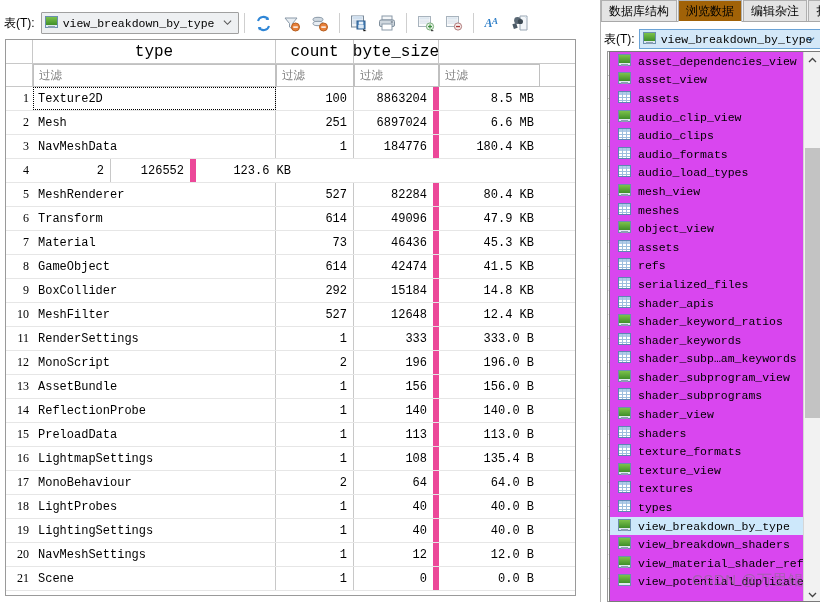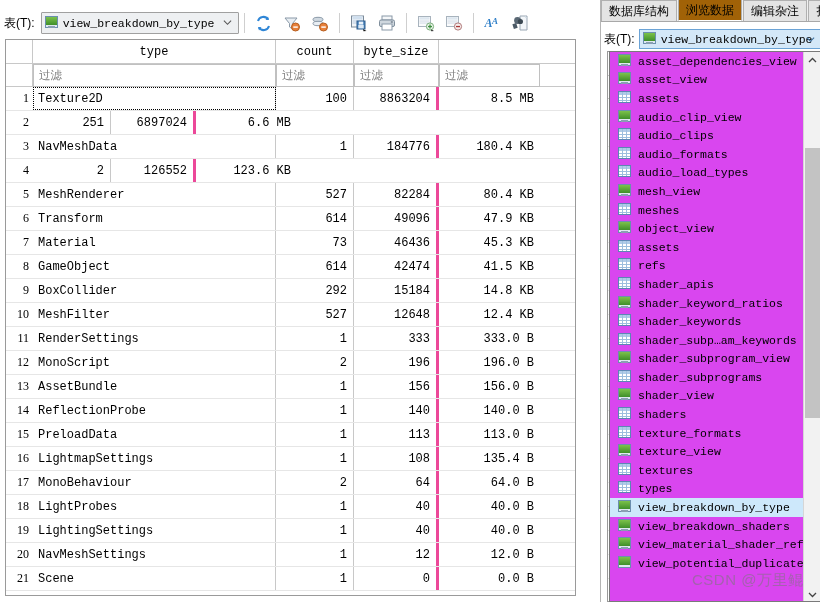--- a/index.html
+++ b/index.html
@@ -74,24 +74,24 @@
   .c-num {
     width:27px; min-width:27px; display:flex; align-items:center; justify-content:flex-end;
     padding-right:4px; font-family:"Liberation Serif", serif; font-size:12px; color:#000;
     background:#fff;
   }
   .c-num.hdr { background:#fff; }
 
   .cell { display:flex; align-items:center; font-family:"Liberation Mono", monospace; font-size:12px; color:#000; }
   .c-type { width:243px; min-width:243px; padding-left:5px; border-right:1px solid #c8c8c8; }
   .c-count { width:78px; min-width:78px; justify-content:flex-end; padding-right:6px; border-right:1px solid #c8c8c8; }
-  .c-byte { width:85px; min-width:85px; justify-content:flex-end; padding-right:6px; border-right:3px solid #ec4899; }
+  .c-byte { width:85px; min-width:85px; justify-content:flex-end; padding-right:6px; border-right:6px solid #ec4899; }
   .c-pretty { width:101px; min-width:101px; justify-content:flex-end; padding-right:6px; }
 
-  .hrow .cell { justify-content:center; padding:0; font-size:12px; }
+  .hrow .cell { justify-content:center; padding:0; font-size:16px; }
   .hrow .c-type, .hrow .c-count, .hrow .c-byte { border-right:1px solid #c8c8c8; }
   .hrow .c-num { border-right:1px solid #c8c8c8; }
 
   .frow .cell {
     color:#808080; justify-content:flex-start; padding-left:5px;
     font-family:"Liberation Sans", sans-serif; font-size:11.5px;
     border:1px solid #c0c0c0; margin:0; height:23px;
   }
   .frow .c-num { border-right:1px solid #c8c8c8; }
 
@@ -100,21 +100,21 @@
   }
 
   
   #right-pane {
     position:absolute; left:600px; top:0; width:220px; height:602px;
     background:#fff; border-left:1px solid #b5b5b5;
   }
   #tabs-strip {
     position:absolute; left:0; top:0; width:220px; height:22px;
     background:#f0f0f0; border-bottom:1px solid #a8a8a8;
-    display:flex; align-items:flex-end;
+    display:flex; align-items:flex-start;
   }
   .tab {
     height:21px; padding:0 7px; display:flex; align-items:center;
     font-size:12px; color:#000; background:#e4e4e4;
     border:1px solid #b0b0b0; border-bottom:none; margin-right:1px;
     font-family:"Liberation Sans", sans-serif; white-space:nowrap;
   }
   .tab.active { background:#a16207; border-bottom:1px solid #fff; height:22px; }
 
   .r-toolbar { position:absolute; left:0; top:28px; width:220px; height:22px; display:flex; align-items:center; }
@@ -313,20 +313,21 @@
         <div id="left-rows">
             <div class="row drow">
               <div class="c-num">1</div>
               <div class="cell c-type sel-cell">Texture2D</div>
               <div class="cell c-count">100</div>
               <div class="cell c-byte">8863204</div>
               <div class="cell c-pretty">8.5 MB</div>
             </div>
             <div class="row drow">
               <div class="c-num">2</div>
+              <div class="cell c-type">Mesh</div>
               <div class="cell c-count">251</div>
               <div class="cell c-byte">6897024</div>
               <div class="cell c-pretty">6.6 MB</div>
             </div>
             <div class="row drow">
               <div class="c-num">3</div>
               <div class="cell c-type">NavMeshData</div>
               <div class="cell c-count">1</div>
               <div class="cell c-byte">184776</div>
               <div class="cell c-pretty">180.4 KB</div>
@@ -618,20 +619,24 @@
             <span class="ic"><span class="icon-view"><span class="frame"></span><span class="scr"></span><span class="base"></span></span></span>
             <span>object_view</span>
           </div>
           <div class="dd-item">
             <span class="ic"><span class="icon-table"><span class="frame"></span><span class="top"></span><span class="v1"></span><span class="v2"></span><span class="h1"></span><span class="h2"></span></span></span>
             <span>assets</span>
           </div>
           <div class="dd-item">
             <span class="ic"><span class="icon-table"><span class="frame"></span><span class="top"></span><span class="v1"></span><span class="v2"></span><span class="h1"></span><span class="h2"></span></span></span>
             <span>refs</span>
+          </div>
+          <div class="dd-item">
+            <span class="ic"><span class="icon-table"><span class="frame"></span><span class="top"></span><span class="v1"></span><span class="v2"></span><span class="h1"></span><span class="h2"></span></span></span>
+            <span>serialized_files</span>
           </div>
           <div class="dd-item">
             <span class="ic"><span class="icon-table"><span class="frame"></span><span class="top"></span><span class="v1"></span><span class="v2"></span><span class="h1"></span><span class="h2"></span></span></span>
             <span>shader_apis</span>
           </div>
           <div class="dd-item">
             <span class="ic"><span class="icon-view"><span class="frame"></span><span class="scr"></span><span class="base"></span></span></span>
             <span>shader_keyword_ratios</span>
           </div>
           <div class="dd-item">

